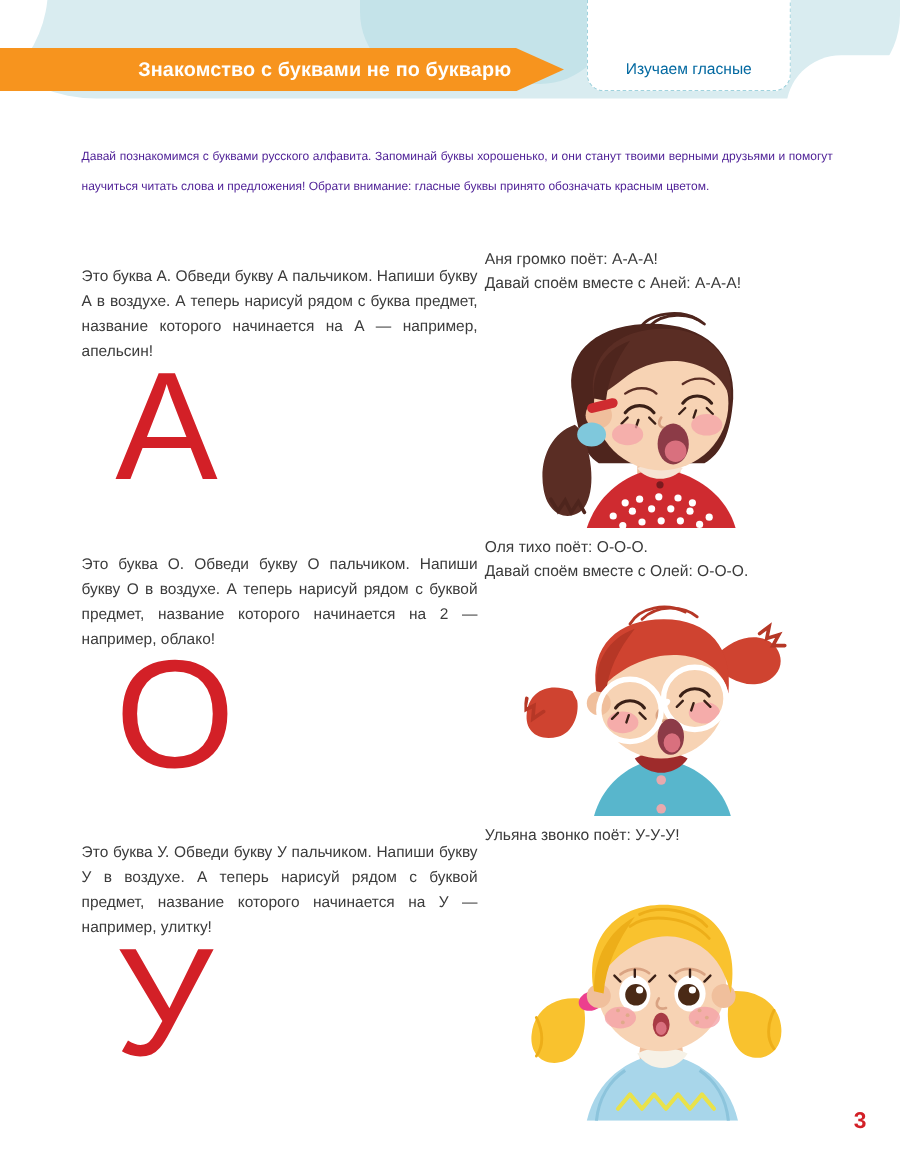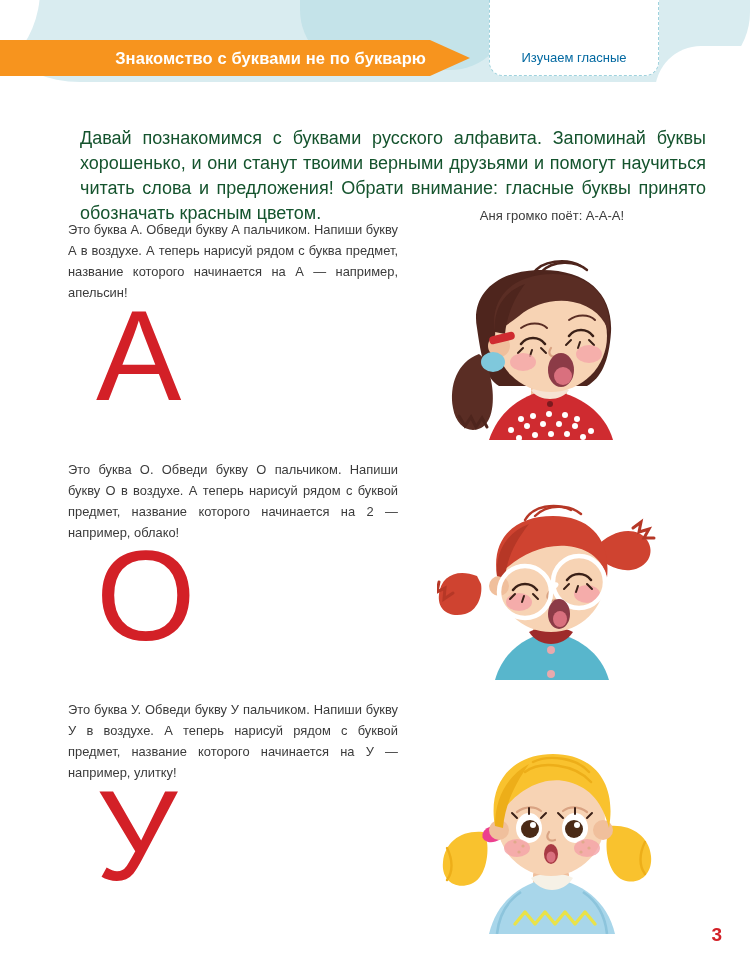--- a/index.html
+++ b/index.html
@@ -94,26 +94,26 @@
   }
   .section-tab-label {
     font-size: 13px;
     color: #0369a1;
     white-space: nowrap;
   }
 
   
   .intro {
     position: absolute;
-    left: 80px; top: 108px;
+    left: 68px; top: 108px;
     width: 626px;
-    font-size: 18px;
+    font-size: 10px;
     line-height: 25px;
     text-align: justify;
-    color: #14532d;
+    color: #4c1d95;
   }
 
   
   .section {
     position: absolute;
     left: 0;
     width: 750px;
   }
   #section-a { top: 206px; }
   #section-o { top: 446px; }
@@ -132,21 +132,20 @@
 
   .instruction {
     font-size: 12.9px;
     line-height: 21px;
     text-align: justify;
     color: #3b3b3b;
   }
   .caption {
     font-size: 13px;
     line-height: 20px;
-    text-align: center;
     color: #3b3b3b;
   }
 
   .big-letter {
     position: absolute;
     left: 96px;
     top: 86px;
     font-family: "Liberation Sans", "DejaVu Sans", sans-serif;
     font-size: 128px;
     line-height: 1;
@@ -195,20 +194,21 @@
 
 <p class="intro">Давай познакомимся с буквами русского алфавита. Запоминай буквы хорошенько, и они станут твоими верными друзьями и помогут научиться читать слова и предложения! Обрати внимание: гласные буквы принято обозначать красным цветом.</p>
 
 <div class="section" id="section-a">
   <div class="col-left">
     <p class="instruction">Это буква А. Обведи букву А пальчиком. Напиши букву А в воздухе. А теперь нарисуй рядом с буква предмет, название которого начинается на А — например, апельсин!</p>
   </div>
   <div class="big-letter">А</div>
   <div class="col-right">
     <div class="caption">Аня громко поёт: А-А-А!</div>
+    <div class="caption">Давай споём вместе с Аней: А-А-А!</div>
   </div>
   <div class="illo">
     <svg width="230" height="182" viewBox="0 0 230 182" xmlns="http://www.w3.org/2000/svg">
 
       <path d="M40 70 C34 40 55 14 100 12 C150 10 176 36 174 74 C172 104 164 120 150 128 L62 128 C48 120 44 98 40 70 Z" fill="#4e251d"></path>
 
       <path d="M42 96 C20 104 12 128 16 150 C19 168 32 176 44 170 C56 164 58 142 54 122 C52 110 48 100 42 96 Z" fill="#5a2d24"></path>
       <path d="M22 158 l6 10 6 -9 5 10 6 -9 5 9" fill="none" stroke="#4e251d" stroke-width="3" stroke-linecap="round"></path>
 
       <rect x="94" y="120" width="36" height="28" rx="12" fill="#f0bf9c"></rect>
@@ -269,20 +269,22 @@
     </svg>
   </div>
 </div>
 
 <div class="section" id="section-o">
   <div class="col-left">
     <p class="instruction">Это буква О. Обведи букву О пальчиком. Напиши букву О в воздухе. А теперь нарисуй рядом с буквой предмет, название которого начинается на 2 — например, облако!</p>
   </div>
   <div class="big-letter">О</div>
   <div class="col-right">
+    <div class="caption">Оля тихо поёт: О-О-О.</div>
+    <div class="caption">Давай споём вместе с Олей: О-О-О.</div>
   </div>
   <div class="illo">
     <svg width="230" height="182" viewBox="0 0 230 182" xmlns="http://www.w3.org/2000/svg">
 
       <path d="M40 78 C20 70 4 78 2 96 C0 112 12 120 28 116 C40 113 46 98 44 86 Z" fill="#cf4330"></path>
       <path d="M2 84 l-2 10 8 -4 -1 11 9 -6" fill="none" stroke="#b63726" stroke-width="3" stroke-linecap="round"></path>
       <path d="M158 50 C176 30 200 28 210 42 C219 55 210 70 194 72 C180 74 166 64 158 58 Z" fill="#cf4330"></path>
       <path d="M196 30 l8 -6 -2 10 10 -3 -5 9 10 0" fill="none" stroke="#b63726" stroke-width="3" stroke-linecap="round"></path>
 
       <rect x="96" y="120" width="34" height="28" rx="12" fill="#f0bf9c"></rect>
@@ -320,20 +322,21 @@
     </svg>
   </div>
 </div>
 
 <div class="section" id="section-u">
   <div class="col-left">
     <p class="instruction">Это буква У. Обведи букву У пальчиком. Напиши букву У в воздухе. А теперь нарисуй рядом с буквой предмет, название которого начинается на У — например, улитку!</p>
   </div>
   <div class="big-letter">У</div>
   <div class="col-right">
+    <div class="caption">Ульяна звонко поёт: У-У-У!</div>
   </div>
   <div class="illo">
     <svg width="230" height="196" viewBox="0 0 230 196" xmlns="http://www.w3.org/2000/svg">
 
       <path d="M46 94 C24 92 8 104 6 124 C4 142 18 152 34 146 C48 141 52 118 50 104 Z" fill="#f9c22e"></path>
       <path d="M10 110 C16 122 16 134 10 142" fill="none" stroke="#edae19" stroke-width="2.4" stroke-linecap="round"></path>
       <path d="M172 88 C194 86 212 98 214 118 C216 136 202 148 186 142 C172 136 168 114 170 100 Z" fill="#f9c22e"></path>
       <path d="M208 104 C202 116 202 128 208 136" fill="none" stroke="#edae19" stroke-width="2.4" stroke-linecap="round"></path>
 
       <ellipse cx="56" cy="96" rx="11" ry="8" fill="#ec3f8e" transform="rotate(-18 56 96)"></ellipse>

